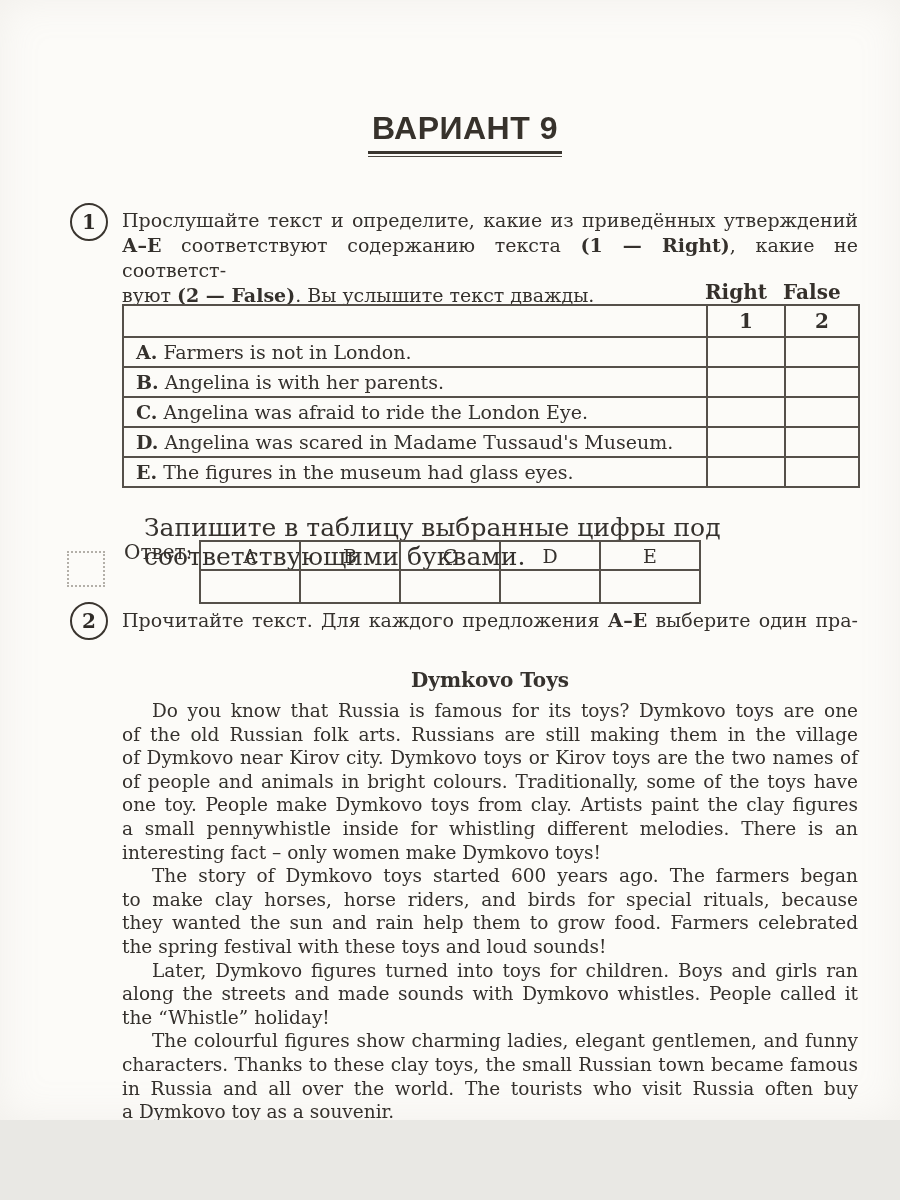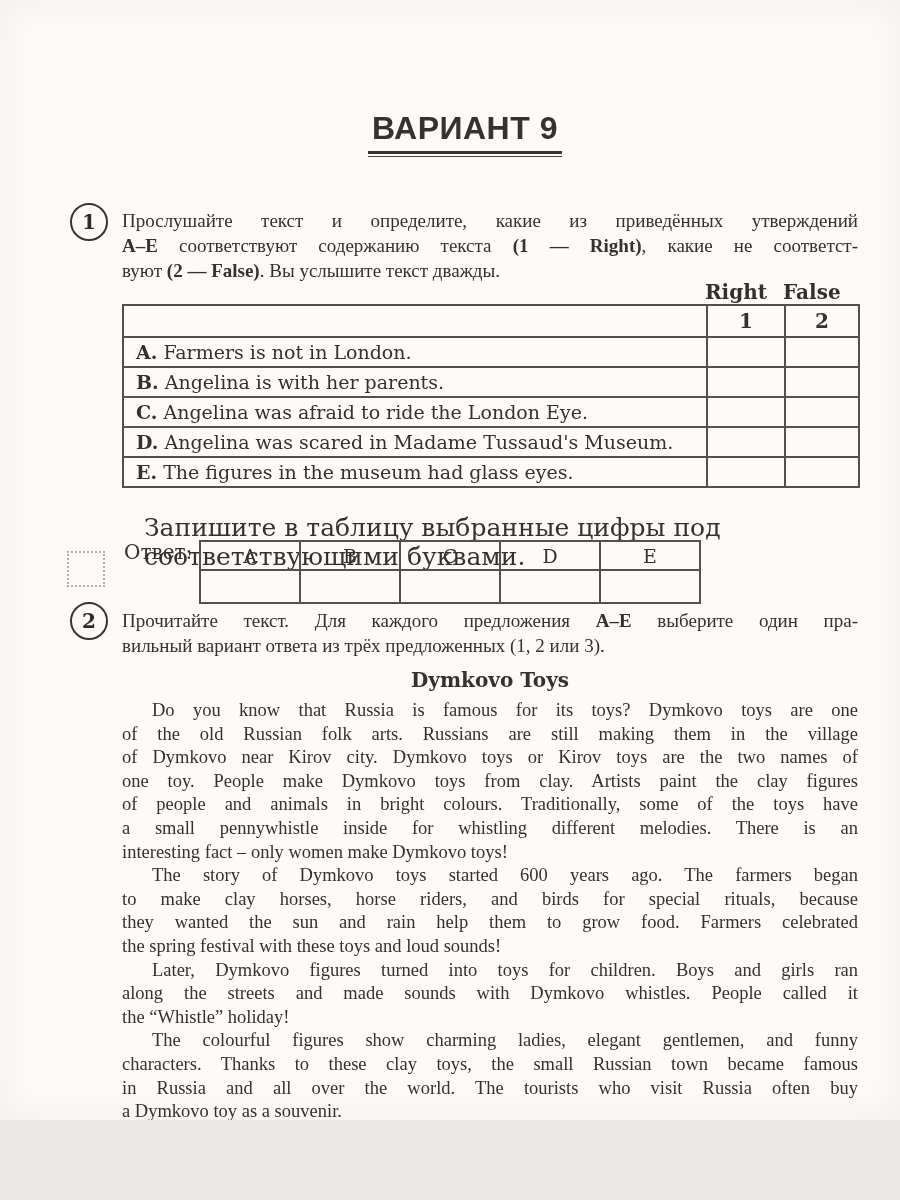--- a/index.html
+++ b/index.html
@@ -27,21 +27,21 @@
     position:absolute; width:34px; height:34px; border-radius:50%;
     border:2px solid #3a352f; text-align:center; line-height:34px;
     font-weight:bold; font-size:20px; color:#2f2b27; background:transparent;
   }
   .badge1 { left:70px; top:203px; }
   .badge2 { left:70px; top:602px; }
   
   .instr { position:absolute; left:122px; width:736px; font-size:19px; line-height:25px; }
   .instr1 { top:208px; }
   .instr2 { top:608px; }
-  .line { white-space:normal;font-family:Liberation Serif, serif; }
+  .line { white-space:normal; }
   .j { text-align:justify; text-align-last:justify; }
   .b { font-weight:bold; }
   
   .rf { position:absolute; top:280px; font-weight:bold; font-size:20px; color:#35302b; text-align:left; }
   .rf-right { left:705px; width:78px; }
   .rf-false { left:783px; width:74px; }
   
   .tbl1 { position:absolute; left:122px; top:304px; width:736px; border-collapse:collapse; table-layout:fixed; }
   .tbl1 td {
     border:2px solid #55504a; font-size:19px; color:#35312d;
@@ -157,32 +157,31 @@
       <td></td>
       <td></td>
     </tr>
   </tbody>
     </table>
 
   <div class="badge badge2">2</div>
 
   <div class="instr instr2">
     <div class="line j"><span>Прочитайте текст. Для каждого предложения </span><span class="b">А–Е</span><span> выберите один пра-</span></div>
-    <div class="line"><span>вильный вариант ответа из трёх предложенных (1, 2 или 3).</span></div>
   </div>
 
   <div class="reading-title">Dymkovo Toys</div>
 
   <div class="reading">
     <div>
       <div class="line j ind">Do you know that Russia is famous for its toys? Dymkovo toys are one</div>
       <div class="line j">of the old Russian folk arts. Russians are still making them in the village</div>
       <div class="line j">of Dymkovo near Kirov city. Dymkovo toys or Kirov toys are the two names of</div>
+      <div class="line j">of people and animals in bright colours. Traditionally, some of the toys have</div>
       <div class="line j">one toy. People make Dymkovo toys from clay. Artists paint the clay figures</div>
-      <div class="line j">of people and animals in bright colours. Traditionally, some of the toys have</div>
       <div class="line j">a small pennywhistle inside for whistling different melodies. There is an</div>
       <div class="line">interesting fact – only women make Dymkovo toys!</div>
     </div>
     <div>
       <div class="line j ind">The story of Dymkovo toys started 600 years ago. The farmers began</div>
       <div class="line j">to make clay horses, horse riders, and birds for special rituals, because</div>
       <div class="line j">they wanted the sun and rain help them to grow food. Farmers celebrated</div>
       <div class="line">the spring festival with these toys and loud sounds!</div>
     </div>
     <div>

